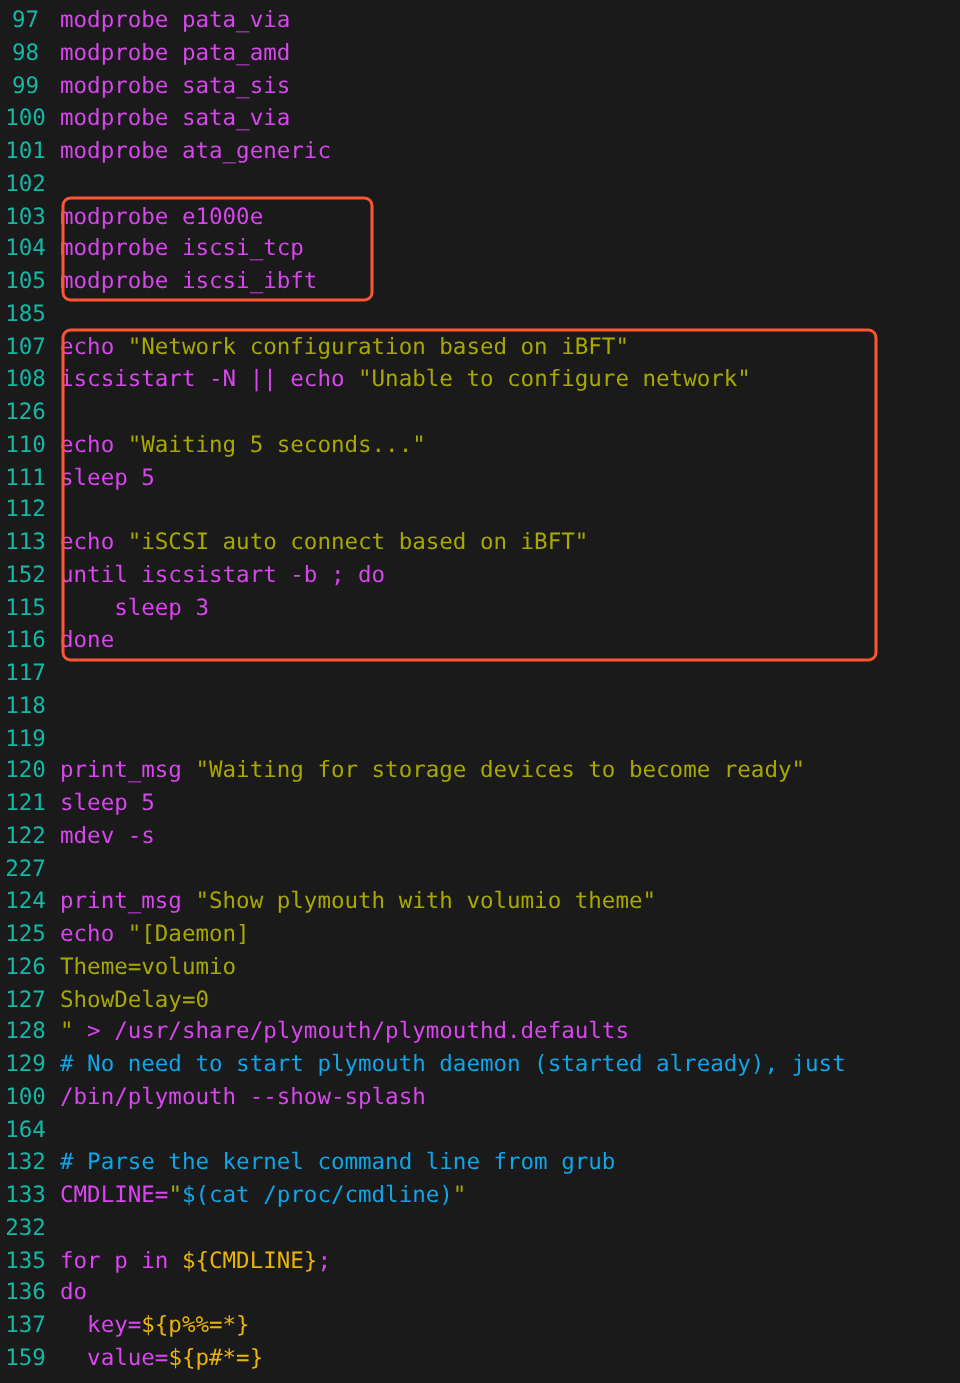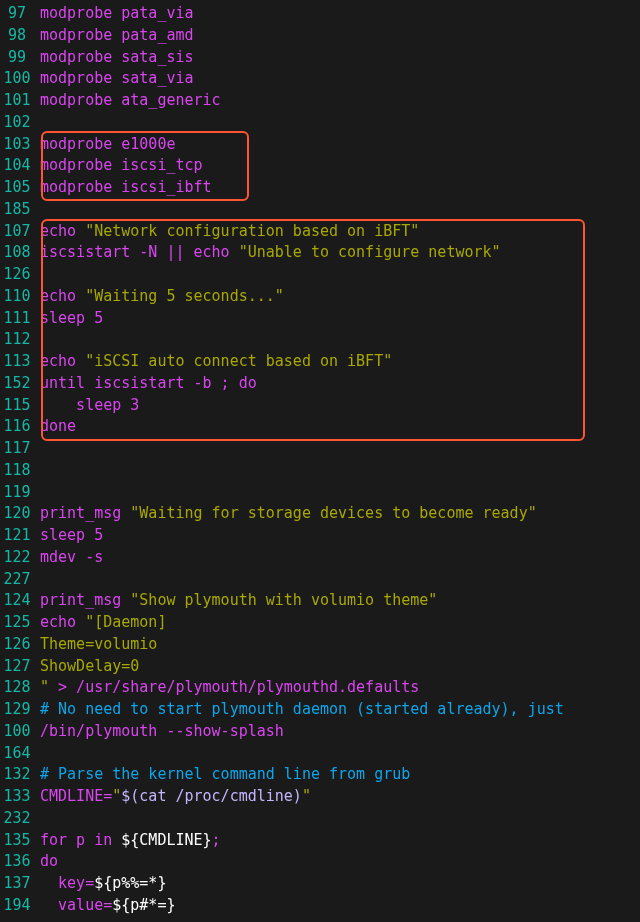--- a/index.html
+++ b/index.html
@@ -4,23 +4,23 @@
   <style>
     *{margin:0;padding:0;box-sizing:border-box}
     body{background:#1a1a1a;font-family:Menlo,Monaco,Consolas,monospace;font-size:15px;line-height:1.45;width:640px;height:922px;overflow:hidden}
     .editor{display:flex;position:relative}
     .gutter{width:40px;text-align:center;padding-right:6px;padding-top:3px;color:#14b8a6;user-select:none;flex-shrink:0}
     .gutter div{height:21.75px}
     .code{flex:1;padding-top:3px;white-space:pre;position:relative}
     .line{height:21.75px}
     .cmd{color:#d946ef}
     .str{color:#a8a800}
-    .str-in{color:#c4b5fd}
+    .str-in{color:#0ea5e9}
     .comment{color:#0ea5e9}
-    .plain{color:#ffffff}
+    .plain{color:#eab308}
     .box{position:absolute;border:2px solid #ff5533;border-radius:6px;pointer-events:none;z-index:10}
   </style>
 </head>
 <body>
 
 <div class="editor">
   <div class="gutter" id="gutter">
       <div>97</div>
       <div>98</div>
       <div>99</div>
@@ -55,19 +55,19 @@
       <div>128</div>
       <div>129</div>
       <div>100</div>
       <div>164</div>
       <div>132</div>
       <div>133</div>
       <div>232</div>
       <div>135</div>
       <div>136</div>
       <div>137</div>
-      <div>194</div>
+      <div>159</div>
     </div>
   <div class="code" id="code"><div class="line"><span class="cmd">modprobe pata_via</span></div><div class="line"><span class="cmd">modprobe pata_amd</span></div><div class="line"><span class="cmd">modprobe sata_sis</span></div><div class="line"><span class="cmd">modprobe sata_via</span></div><div class="line"><span class="cmd">modprobe ata_generic</span></div><div class="line">&nbsp;</div><div class="line"><span class="cmd">modprobe e1000e</span></div><div class="line"><span class="cmd">modprobe iscsi_tcp</span></div><div class="line"><span class="cmd">modprobe iscsi_ibft</span></div><div class="line">&nbsp;</div><div class="line"><span class="cmd">echo </span><span class="str">"Network configuration based on iBFT"</span></div><div class="line"><span class="cmd">iscsistart -N || echo </span><span class="str">"Unable to configure network"</span></div><div class="line">&nbsp;</div><div class="line"><span class="cmd">echo </span><span class="str">"Waiting 5 seconds..."</span></div><div class="line"><span class="cmd">sleep 5</span></div><div class="line">&nbsp;</div><div class="line"><span class="cmd">echo </span><span class="str">"iSCSI auto connect based on iBFT"</span></div><div class="line"><span class="cmd">until iscsistart -b ; do</span></div><div class="line"><span class="cmd">    sleep 3</span></div><div class="line"><span class="cmd">done</span></div><div class="line">&nbsp;</div><div class="line">&nbsp;</div><div class="line">&nbsp;</div><div class="line"><span class="cmd">print_msg </span><span class="str">"Waiting for storage devices to become ready"</span></div><div class="line"><span class="cmd">sleep 5</span></div><div class="line"><span class="cmd">mdev -s</span></div><div class="line">&nbsp;</div><div class="line"><span class="cmd">print_msg </span><span class="str">"Show plymouth with volumio theme"</span></div><div class="line"><span class="cmd">echo </span><span class="str">"[Daemon]</span></div><div class="line"><span class="str">Theme=volumio</span></div><div class="line"><span class="str">ShowDelay=0</span></div><div class="line"><span class="str">"</span><span class="cmd"> &gt; /usr/share/plymouth/plymouthd.defaults</span></div><div class="line"><span class="comment"># No need to start plymouth daemon (started already), just</span></div><div class="line"><span class="cmd">/bin/plymouth --show-splash</span></div><div class="line">&nbsp;</div><div class="line"><span class="comment"># Parse the kernel command line from grub</span></div><div class="line"><span class="cmd">CMDLINE=</span><span class="str">"</span><span class="str-in">$(cat /proc/cmdline)</span><span class="str">"</span></div><div class="line">&nbsp;</div><div class="line"><span class="cmd">for p in </span><span class="plain">${CMDLINE}</span><span class="cmd">;</span></div><div class="line"><span class="cmd">do</span></div><div class="line"><span class="cmd">  key=</span><span class="plain">${p%%=*}</span></div><div class="line"><span class="cmd">  value=</span><span class="plain">${p#*=}</span></div></div>
 </div>
 
 <div class="box" style="top: 131px; left: 41px; width: 208px; height: 70px;"></div>
 <div class="box" style="top: 219px; left: 41px; width: 544px; height: 222px;"></div>
 
 </body></html>

